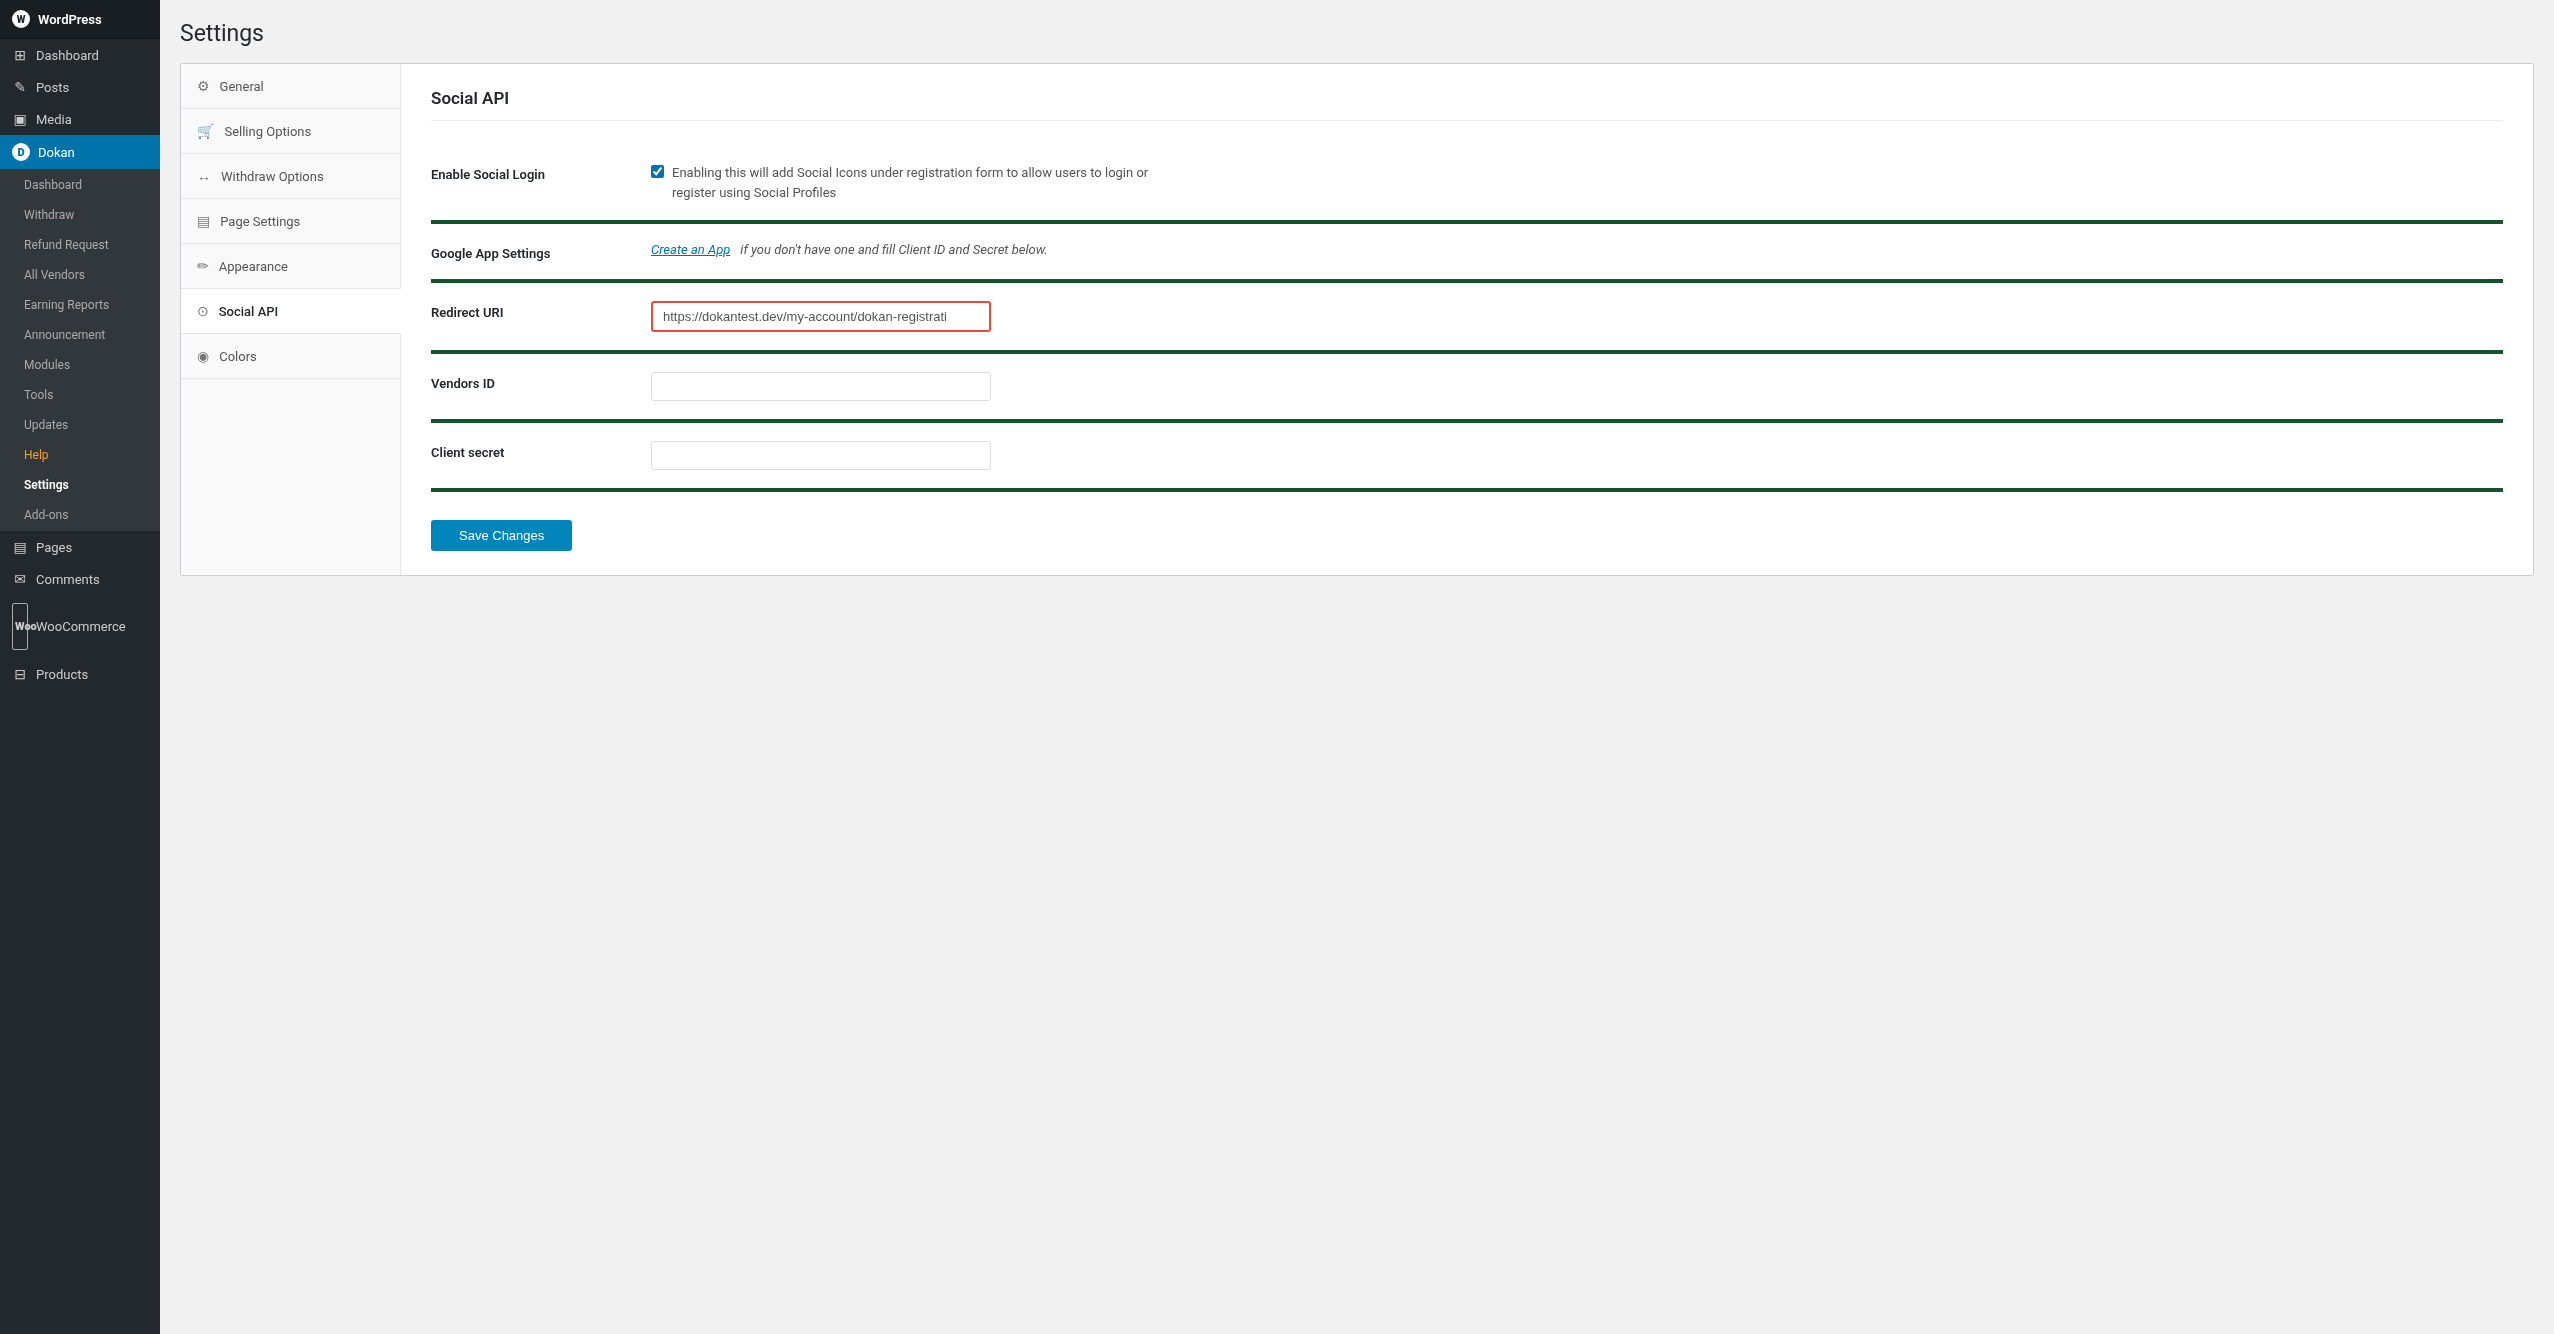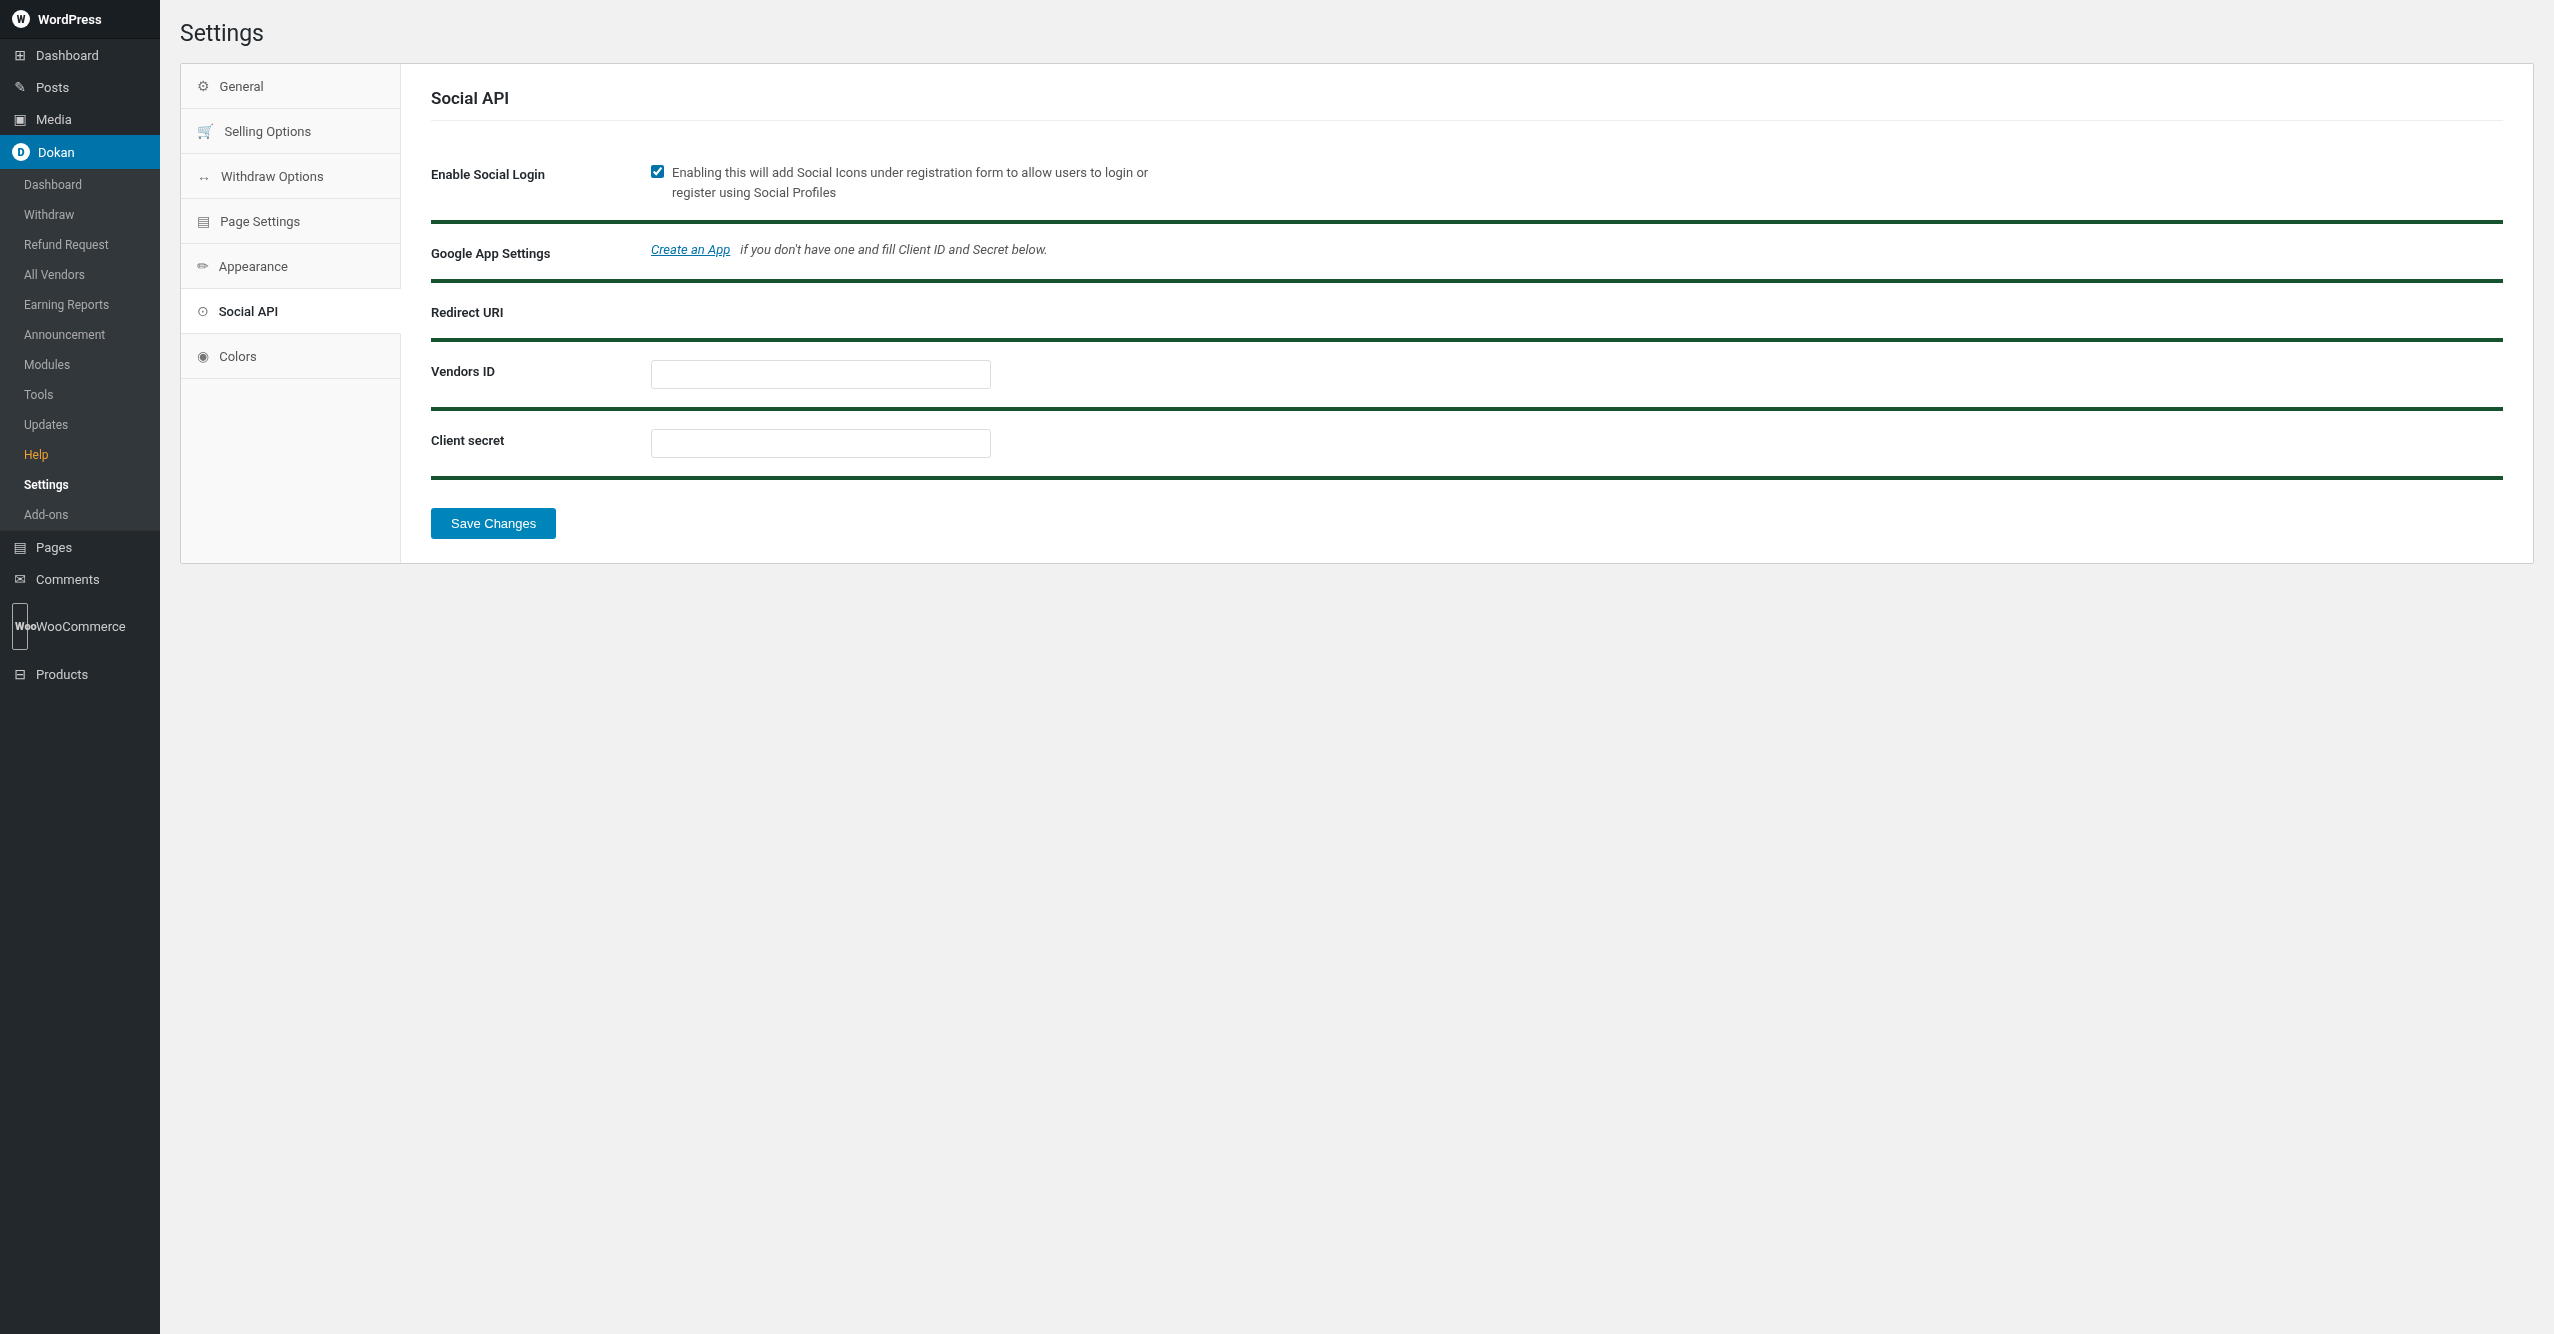--- a/index.html
+++ b/index.html
@@ -184,21 +184,21 @@
       color: #555;
       background: #fff;
       outline: none;
     }
     .text-input.highlighted { border: 2px solid #e74c3c; }
 
     .save-btn {
       background: #0085ba;
       color: #fff;
       border: none;
-      padding: 8px 20px;
+      padding: 8px 28px;
       font-size: 13px;
       font-weight: 500;
       border-radius: 3px;
       cursor: pointer;
       margin-top: 8px;
     }
 
     .save-row {
       padding: 20px 0 0 0;
     }
@@ -346,20 +346,23 @@
         <div class="settings-row">
           <div class="settings-label">Google App Settings</div>
           <div class="settings-control">
             <span class="link-text">Create an App</span>
             <span class="inline-desc"> if you don't have one and fill Client ID and Secret below.</span>
           </div>
         </div>
 
         <div class="settings-row">
           <div class="settings-label">Redirect URI</div>
+          <div class="settings-control">
+            <input type="text" class="text-input highlighted" value="https://dokantest.dev/my-account/dokan-registrati" style="">
+          </div>
         </div>
 
         <div class="settings-row">
           <div class="settings-label">Vendors ID</div>
           <div class="settings-control">
             <input type="text" class="text-input" style="">
           </div>
         </div>
 
         <div class="settings-row">

